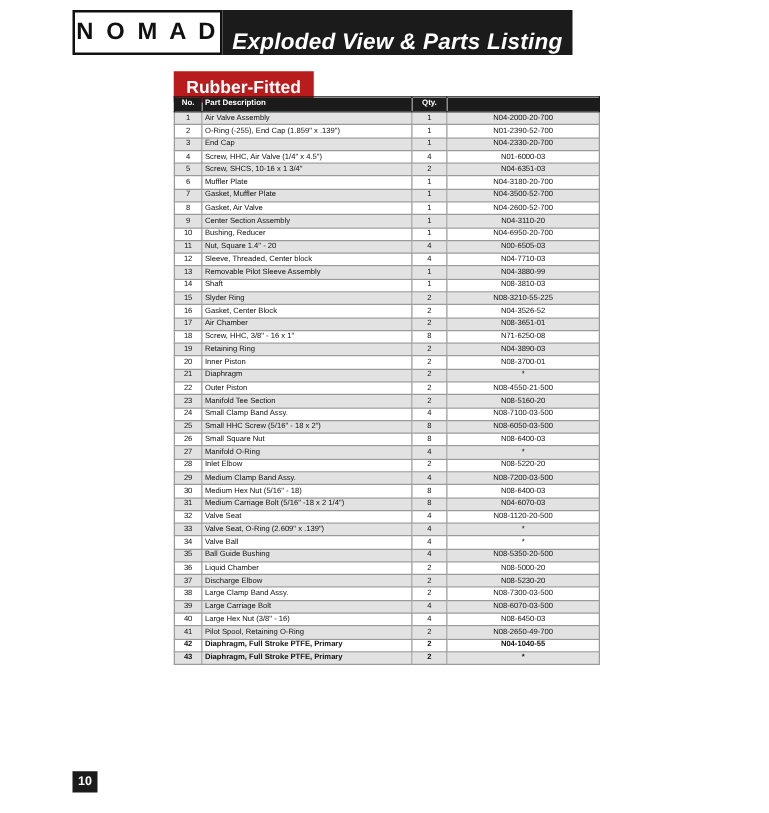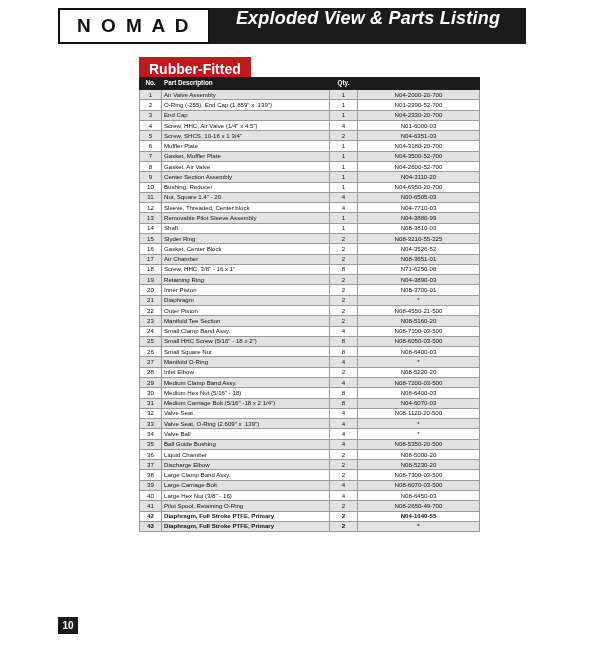--- a/index.html
+++ b/index.html
@@ -15,21 +15,21 @@
     height: 650px;
     background: #ffffff;
     overflow: hidden;
   }
 
   
   .header {
     position: absolute;
     left: 58px;
     top: 8px;
-    width: 468px;
+    width: 400px;
     height: 36px;
     display: flex;
     align-items: stretch;
   }
   .logo-box {
     width: 152px;
     background: #ffffff;
     border: 2px solid #111111;
     display: flex;
     align-items: center;
@@ -40,21 +40,21 @@
     font-weight: bold;
     font-size: 19px;
     letter-spacing: 2.5px;
     color: #111111;
     white-space: nowrap;
   }
   .title-box {
     flex: 1;
     background: #1b1b1b;
     display: flex;
-    align-items: flex-start;
+    align-items: flex-end;
     justify-content: center;
     padding: 0 8px;
   }
   .title-text {
     color: #ffffff;
     font-weight: bold;
     font-size: 18px;
     font-style: italic;
     letter-spacing: 0.2px;
     white-space: nowrap;

